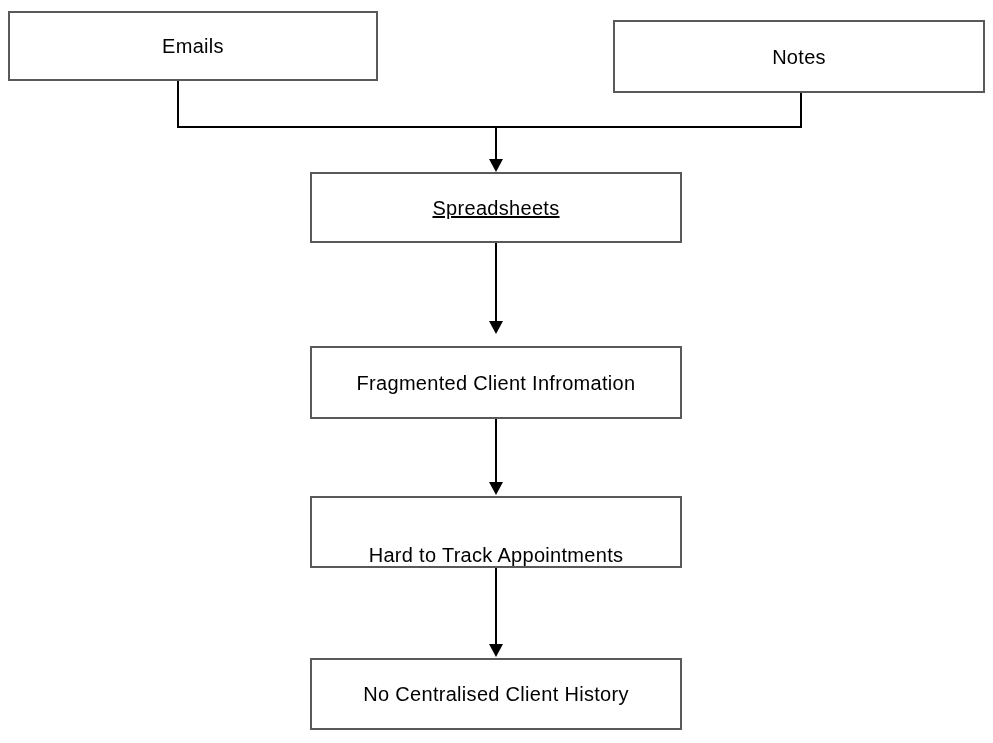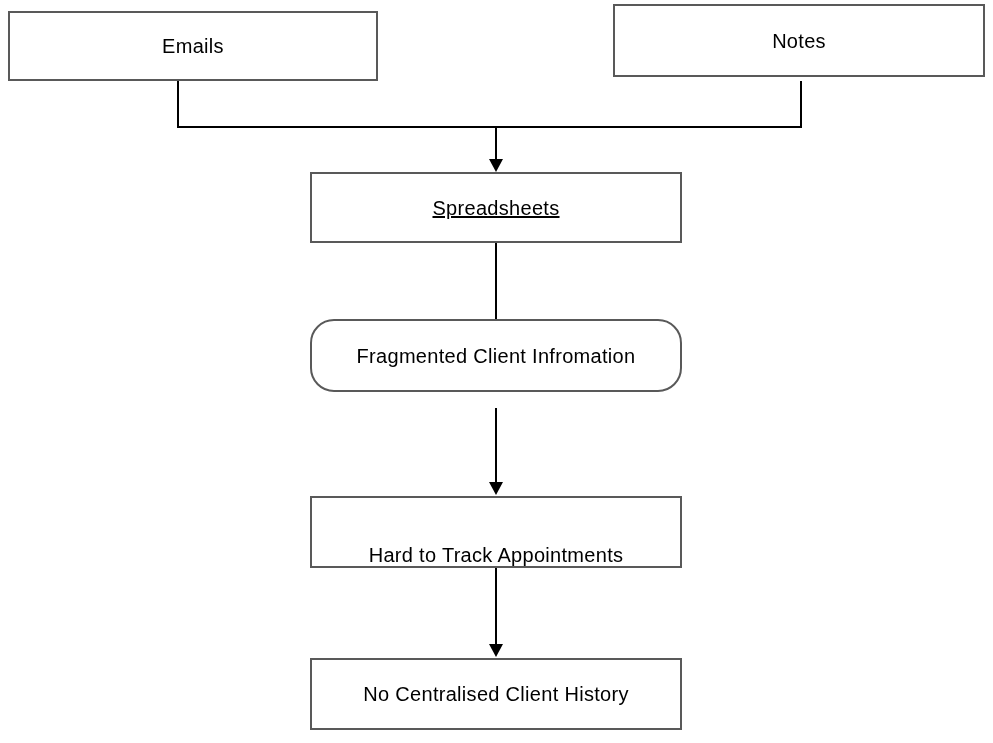--- a/index.html
+++ b/index.html
@@ -46,23 +46,23 @@
     justify-content: center;
     text-align: center;
   }
   .node-label {
     color: var(--text);
     font-size: 20px;
     letter-spacing: 0.3px;
     line-height: 1.1;
   }
   .node-emails        { left: 8px;   top: 11px;  width: 370px; height: 70px; }
-  .node-notes         { left: 613px; top: 4px;   width: 372px; height: 73px; }
+  .node-notes         { left: 613px; top: 20px;   width: 372px; height: 73px; }
   .node-spreadsheets  { left: 310px; top: 172px; width: 372px; height: 71px; text-decoration: underline; }
-  .node-fragmented    { left: 310px; top: 319px; width: 372px; height: 73px; border-radius: 24px; }
+  .node-fragmented    { left: 310px; top: 346px; width: 372px; height: 73px; }
   .node-hard-to-track { left: 310px; top: 496px; width: 372px; height: 72px; align-items: flex-end; }
   .node-no-history    { left: 310px; top: 658px; width: 372px; height: 72px; }
 </style>
 </head>
 <body>
 
 <div class="canvas">
 
   <svg class="connectors" width="993" height="743" viewBox="0 0 993 743" aria-hidden="true">
 

